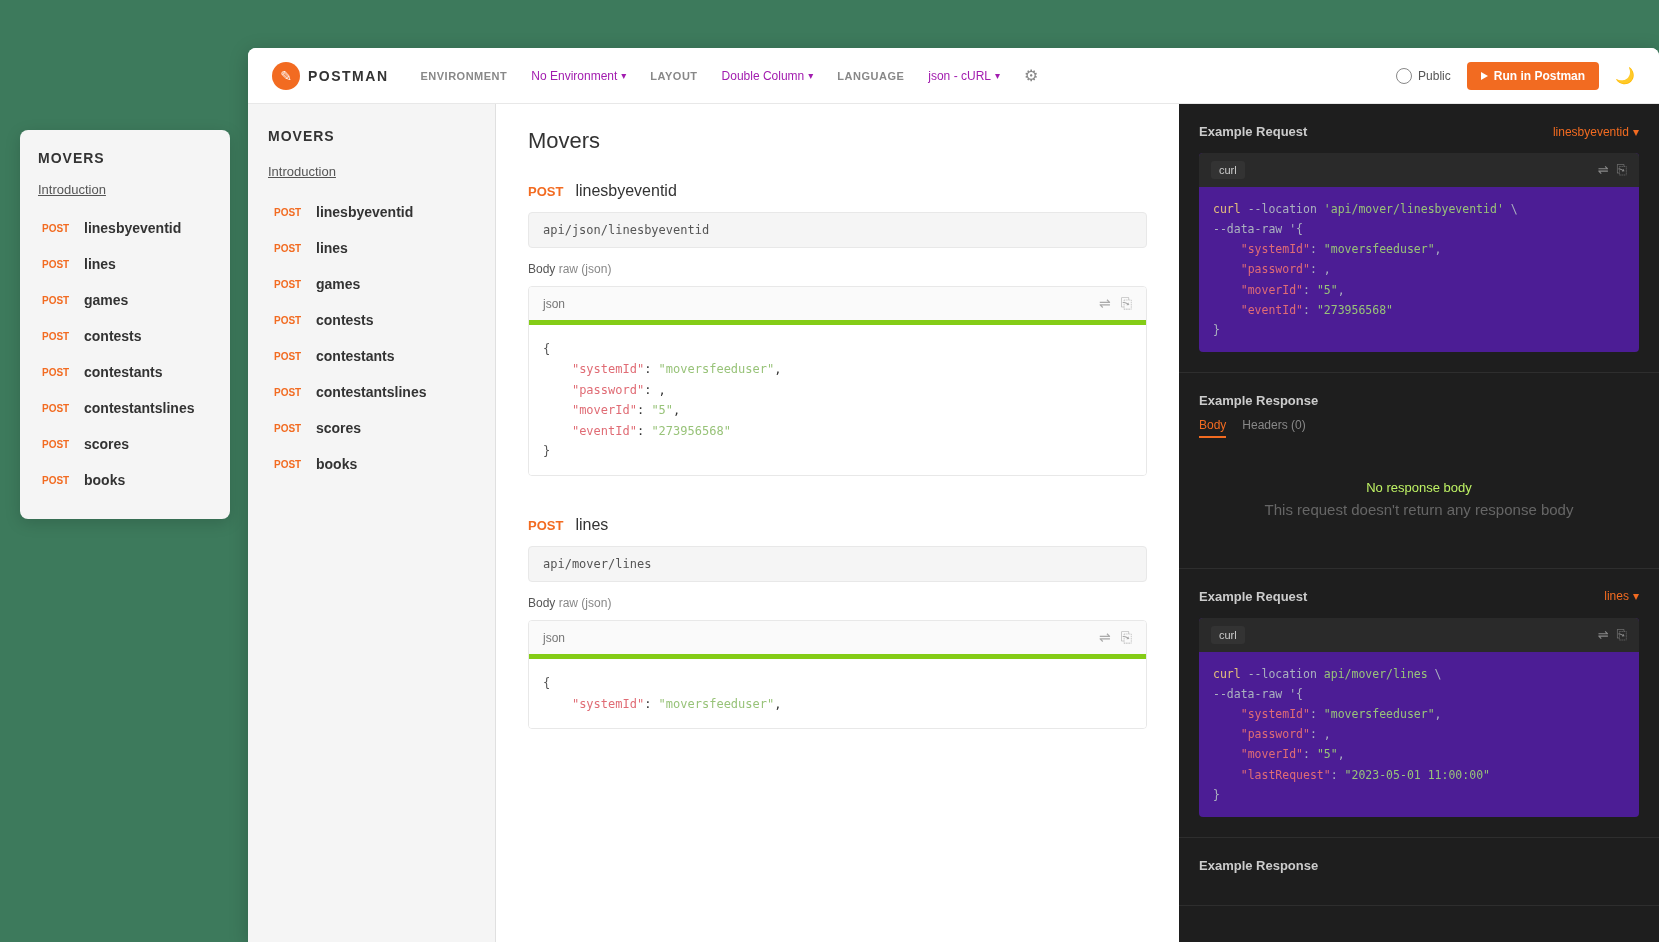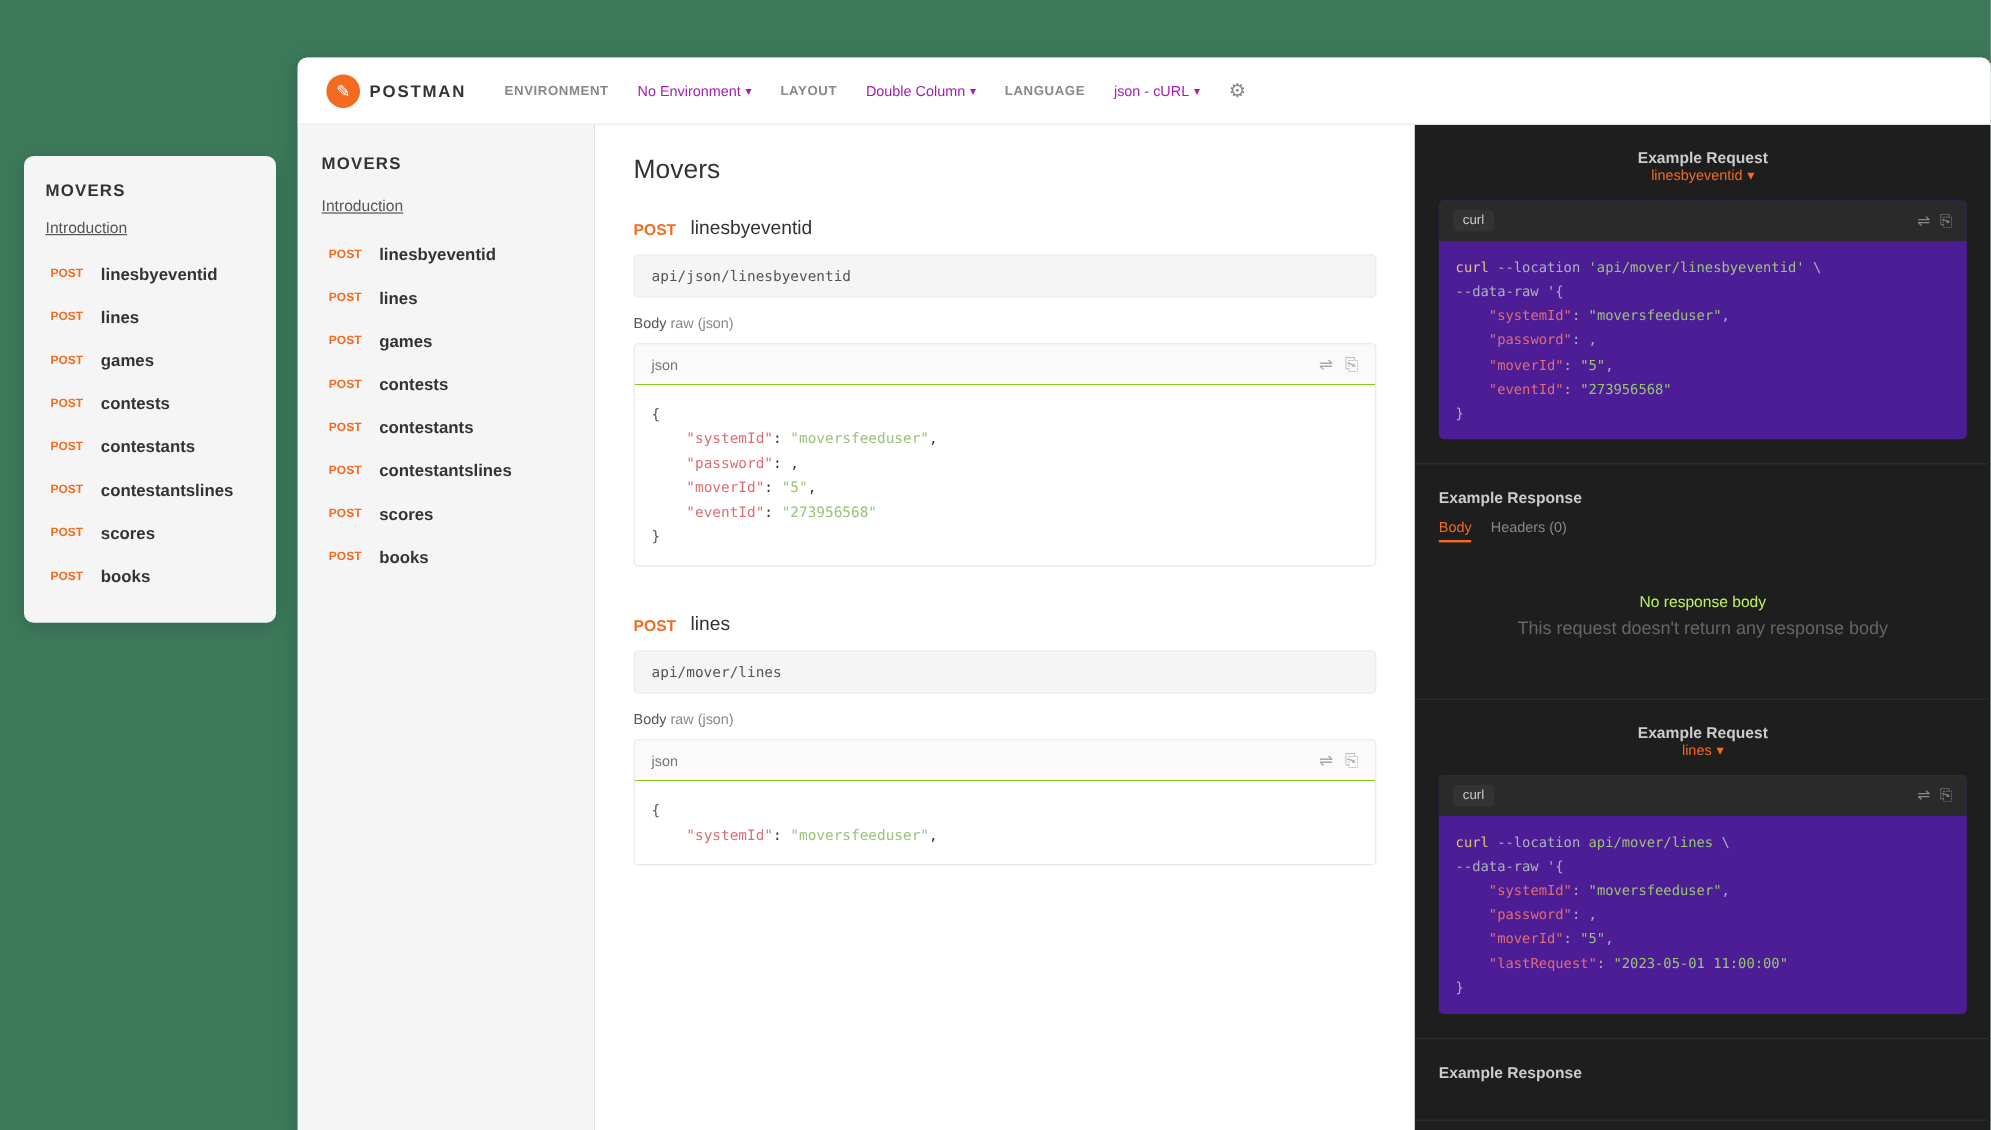--- a/index.html
+++ b/index.html
@@ -252,21 +252,21 @@
       border: 1px solid #e8e8e8;
       border-radius: 4px;
       overflow: hidden;
     }
     .code-block-header {
       display: flex;
       align-items: center;
       justify-content: space-between;
       padding: 8px 14px;
       background: #fafafa;
-      border-bottom: 1px solid #84cc16;
+      border-bottom: 5px solid #84cc16;
     }
     .code-lang {
       font-size: 12px;
       color: #777;
     }
     .code-actions {
       display: flex;
       gap: 10px;
     }
     .code-action-icon {
@@ -296,21 +296,20 @@
 
     .example-section {
       padding: 20px;
       border-bottom: 1px solid #2e2e2e;
     }
     .example-header {
       display: flex;
       align-items: center;
       justify-content: space-between;
       margin-bottom: 14px;
-      flex-direction: column;
     }
     .example-title {
       font-size: 13px;
       font-weight: 600;
       color: #ccc;
     }
     .example-name {
       font-size: 12px;
       color: #f26b21;
       display: flex;
@@ -489,20 +488,31 @@
         <span>Double Column</span>
         <span class="chevron">▾</span>
       </span>
       <span class="nav-static">LANGUAGE</span>
       <span class="nav-value">
         <span>json - cURL</span>
         <span class="chevron">▾</span>
       </span>
       <span class="gear-icon">⚙</span>
     </div>
+    <div class="nav-right">
+      <div class="public-badge">
+        <span class="globe-icon"></span>
+        <span>Public</span>
+      </div>
+      <button class="run-btn">
+        <span class="run-btn-arrow"></span>
+        <span>Run in Postman</span>
+      </button>
+      <span class="moon-icon">🌙</span>
+    </div>
   </div>
 
   <div class="main-content">
 
     <div class="sidebar">
       <div class="sidebar-title">MOVERS</div>
       <div class="sidebar-intro">Introduction</div>
       <div id="sidebar-items-inner">
           <div class="sidebar-item">
             <span class="method-badge">POST</span>

